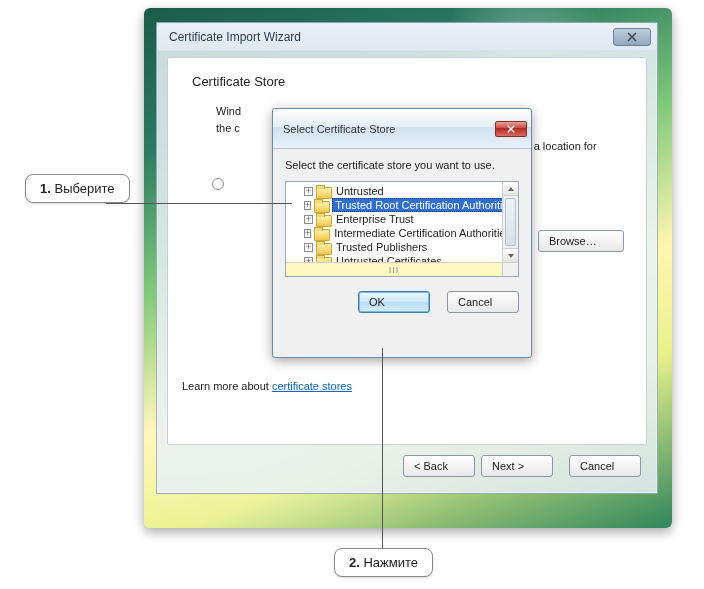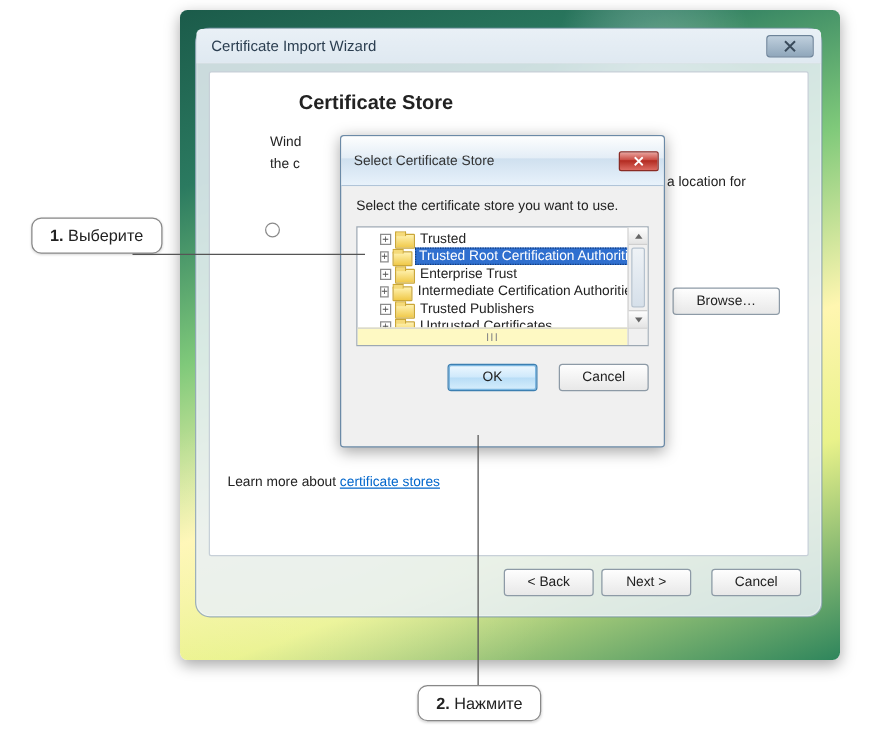--- a/index.html
+++ b/index.html
@@ -30,21 +30,21 @@
       radial-gradient(300px 180px at 120px 440px, rgba(255,255,255,0.25), transparent 70%);
   }
 
   
   .wizard {
     position: absolute;
     left: 156px; top: 22px;
     width: 502px; height: 472px;
     background: rgba(233,240,246,0.85);
     border: 1px solid rgba(40,80,110,0.4);
-    border-radius: 12px;
+    border-radius: 1px;
     box-shadow: 0 0 0 1px rgba(255,255,255,0.3) inset;
   }
   .wizard-titlebar {
     height: 28px;
     display: flex;
     align-items: center;
     padding: 0 6px 0 12px;
     background: linear-gradient(#e9f0f6,#dfe9f1);
     border-bottom: 1px solid rgba(0,0,0,0.06);
     border-radius: 5px 5px 0 0;
@@ -61,21 +61,21 @@
   .wizard-close svg{width:10px;height:10px}
 
   .wizard-body {
     position:absolute;
     left:10px; right:10px; top:34px; bottom:48px;
     background:#fff;
     border:1px solid #c7d0d8;
     padding: 16px 24px;
     border-radius:2px;
   }
-  .section-title { font-weight:bold; font-size:16px;margin-left:47px; }
+  .section-title { font-weight:normal; font-size:13px; }
   .section-desc { margin:4px 0 12px 24px; }
 
   .wind-line { margin-top:14px; margin-left:24px; line-height:1.5; }
   .of-cert { position:absolute; left:292px; top:118px; }
 
   .radio-stub {
     position:absolute; left:44px; top:120px;
     width:12px;height:12px;border:1px solid #8a8a8a;border-radius:50%;background:#fff;
   }
 
@@ -182,21 +182,21 @@
 
   .dialog-buttons{
     display:flex;justify-content:flex-end;gap:17px;margin-top:14px;
   }
 
   .btn {
     min-width:72px;height:22px;
     background:linear-gradient(#fefefe,#e8e8e8);
     border:1px solid #8d9aa6;border-radius:3px;
     font-size:11px;color:#222;
-    display:inline-flex;align-items:center;justify-content:center;
+    display:inline-flex;align-items:center;justify-content:flex-start;
     padding:0 10px;
   }
   .btn.focus{
     background:linear-gradient(#eef8ff,#cfe9fb 48%,#b8ddf6 52%,#d7eefc);
     border:1px solid #3c7fb1;
     box-shadow:0 0 0 1px #7bb6e0 inset;
   }
 
   
   .callout {
@@ -282,21 +282,21 @@
     </div>
   </div>
   <div class="dialog-body">
     <div class="dialog-instruction">Select the certificate store you want to use.</div>
 
     <div class="tree-box">
       <div class="tree-list">
         <div class="tree-item">
           <span class="exp">+</span>
           <span class="folder-icon"></span>
-          <span class="label">Trusted</span>
+          <span class="label">Untrusted</span>
         </div>
         <div class="tree-item selected">
           <span class="exp">+</span>
           <span class="folder-icon"></span>
           <span class="label">Trusted Root Certification Authorities</span>
         </div>
         <div class="tree-item">
           <span class="exp">+</span>
           <span class="folder-icon"></span>
           <span class="label">Enterprise Trust</span>

